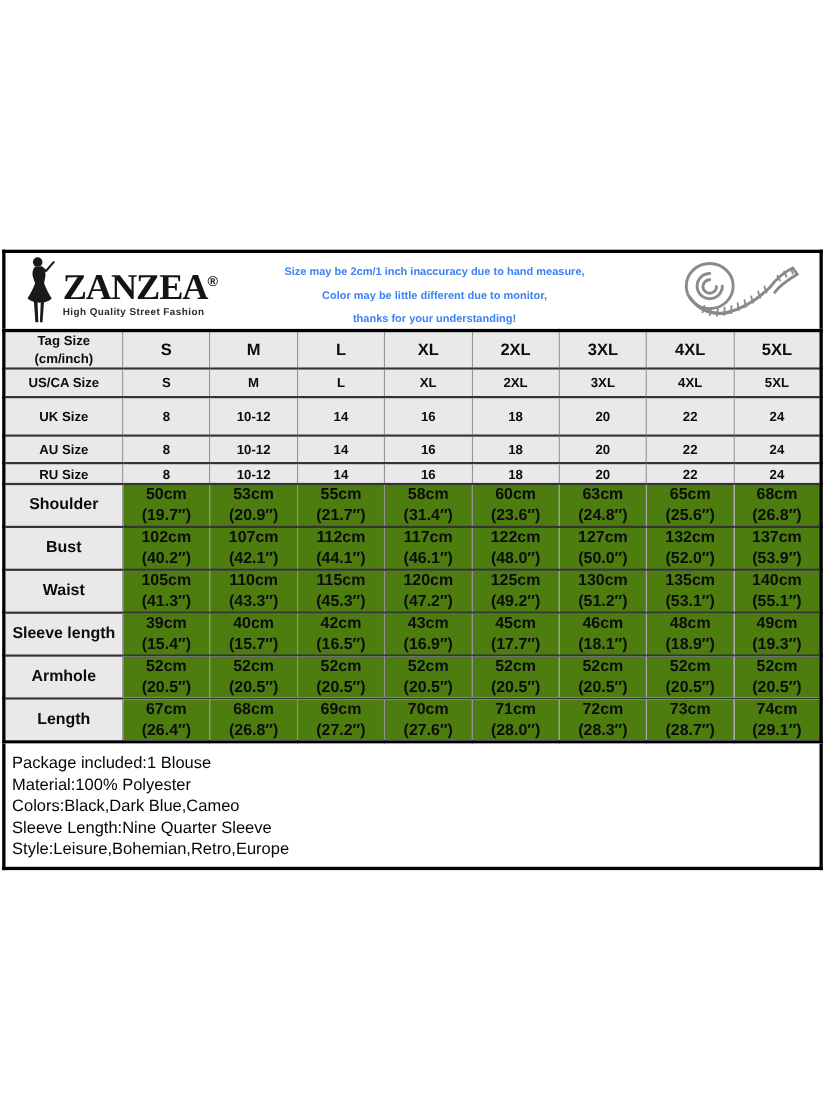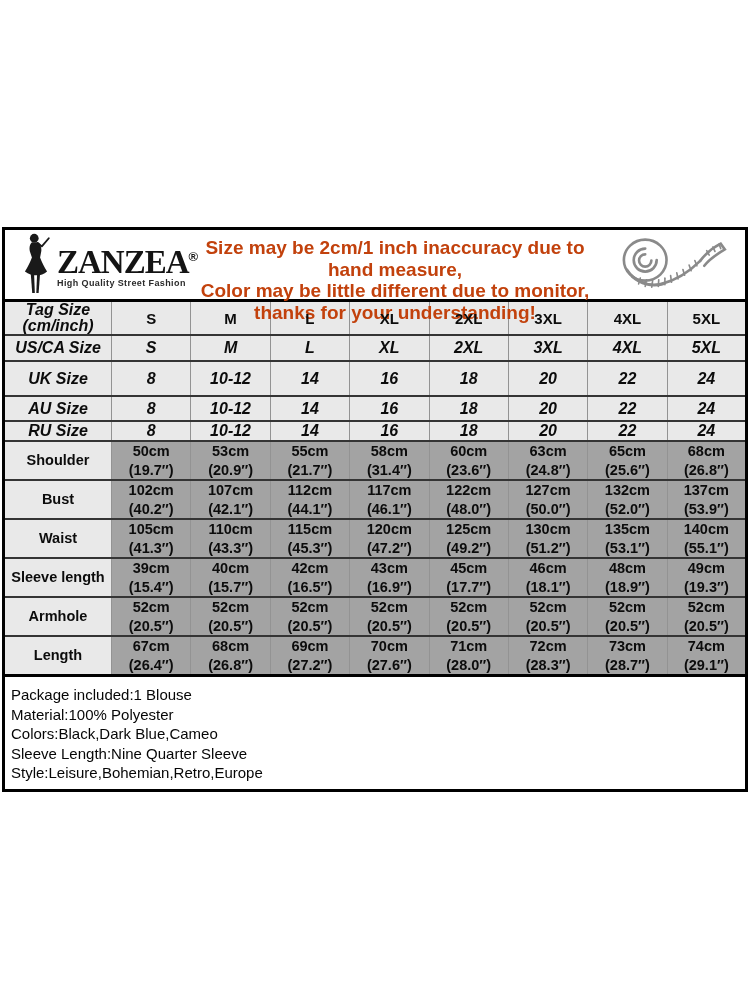--- a/index.html
+++ b/index.html
@@ -14,45 +14,45 @@
   .header-box {
     display:flex; align-items:stretch; height:72px; background:#fff;
     border:3px solid #000; border-bottom:none;
   }
   .logo-area { width:192px; display:flex; align-items:center; padding-left:12px; }
   .woman-svg { width:38px; height:64px; flex:0 0 auto; }
   .logo-text { margin-left:2px; }
   .brand-line { font-family:"Liberation Serif", serif; font-weight:bold; font-size:33px; line-height:30px; letter-spacing:-1px; color:#141414; white-space:nowrap; }
   .brand-line sup { font-size:13px; font-family:"Liberation Sans", sans-serif; letter-spacing:0; }
   .tagline { font-size:9px; font-weight:bold; letter-spacing:0.4px; color:#2a2a2a; margin-top:1px; white-space:nowrap; }
-  .disclaimer { flex:1; text-align:center; font-weight:bold; font-size:19px; line-height:21.5px; padding-top:7px; color:#c2410c; }
+  .disclaimer { flex:1; text-align:center; font-weight:bold; font-size:10px; line-height:21.5px; padding-top:7px; color:#3b82f6; }
   .tape-area { width:152px; display:flex; align-items:center; justify-content:center; }
   .tape-svg { width:132px; height:64px; }
 
   
   table.size-table {
     width:746px; border-collapse:collapse; table-layout:fixed;
     border:3px solid #000; background:#fff;
   }
   col.label-col { width:108px; }
   td {
     border:1px solid #939393;
     border-top:2px solid #343434; border-bottom:2px solid #343434;
     text-align:center; vertical-align:middle;
     font-weight:bold; color:#0c0c0c; padding:0; overflow:hidden;
   }
   tr.hdr-row td { height:32px; background:#e9e9e9; }
-  tr.size-row td { background:#e9e9e9; font-size:16px;font-style:italic; }
+  tr.size-row td { background:#e9e9e9; font-size:12px; }
   tr.size-row-0 td { height:26px; }
   tr.size-row-1 td { height:35px; }
   tr.size-row-2 td { height:25px; }
   tr.size-row-3 td { height:19px; }
-  tr.meas-row td { height:36px; background:#a3a3a3; font-size:14.5px; line-height:18.5px; }
+  tr.meas-row td { height:36px; background:#4d7c0f; font-size:14.5px; line-height:18.5px; }
   td.label-cell { background:#e9e9e9 !important; font-size:13.5px; }
-  td.corner-cell { font-size:16px; line-height:16px;font-style:italic; }
+  td.corner-cell { font-size:12px; line-height:16px; }
   td.col-hdr { font-size:15px; }
 
   
   .footer-box {
     border:3px solid #000; border-top:none; background:#fff;
     padding:8px 2px 6px 6px; font-size:15px; font-weight:normal; line-height:19.5px; color:#060606;
   }
 </style>
 </head>
 <body>

